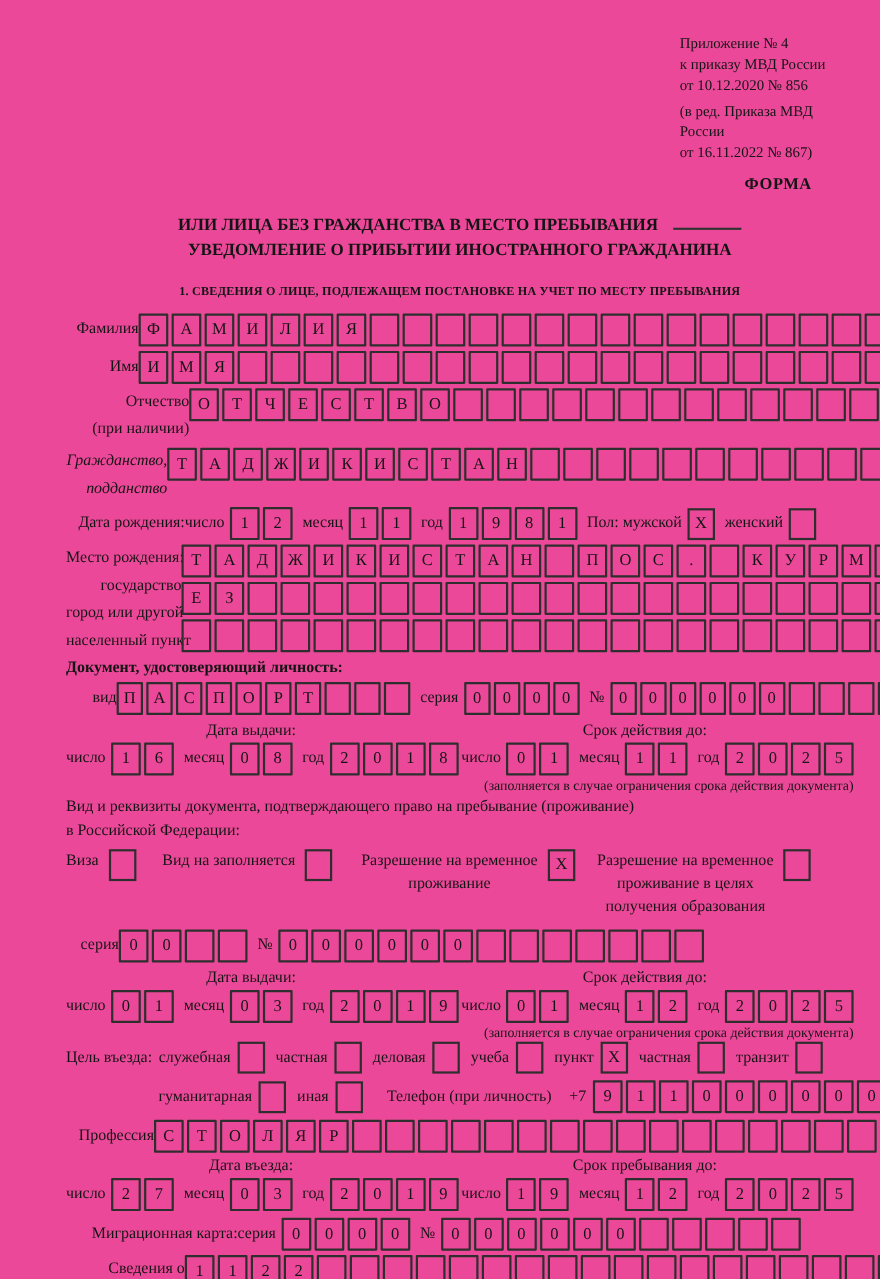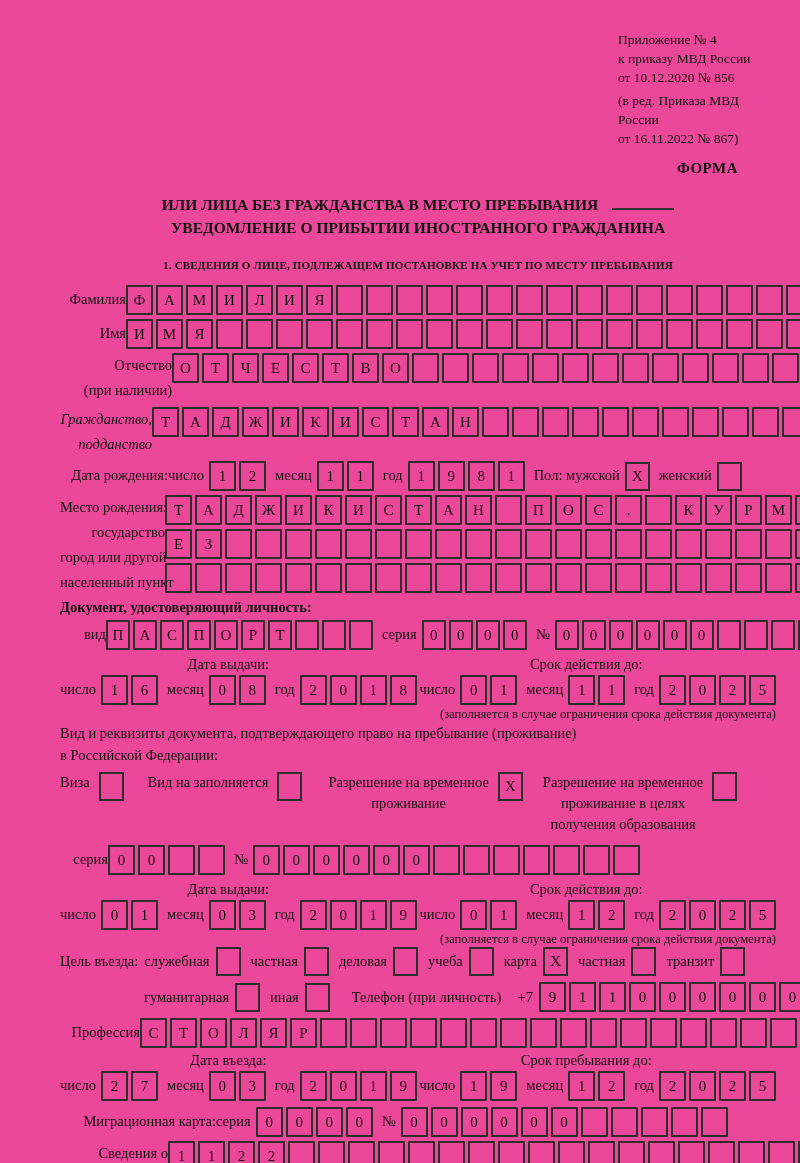--- a/index.html
+++ b/index.html
@@ -493,21 +493,21 @@
     <div class="purpose">
       <span class="p-lbl first">Цель въезда:</span>
       <span class="p-lbl first">служебная</span>
       <span class="cbox"></span>
       <span class="p-lbl">частная</span>
       <span class="cbox"></span>
       <span class="p-lbl">деловая</span>
       <span class="cbox"></span>
       <span class="p-lbl">учеба</span>
       <span class="cbox"></span>
-      <span class="p-lbl">карта</span>
+      <span class="p-lbl">пункт</span>
       <span class="cbox">X</span>
       <span class="p-lbl">частная</span>
       <span class="cbox"></span>
       <span class="p-lbl">транзит</span>
       <span class="cbox"></span>
     </div>
 
     <div class="purpose" style="margin-left:84px;">
       <span class="p-lbl first">гуманитарная</span>
       <span class="cbox"></span>

